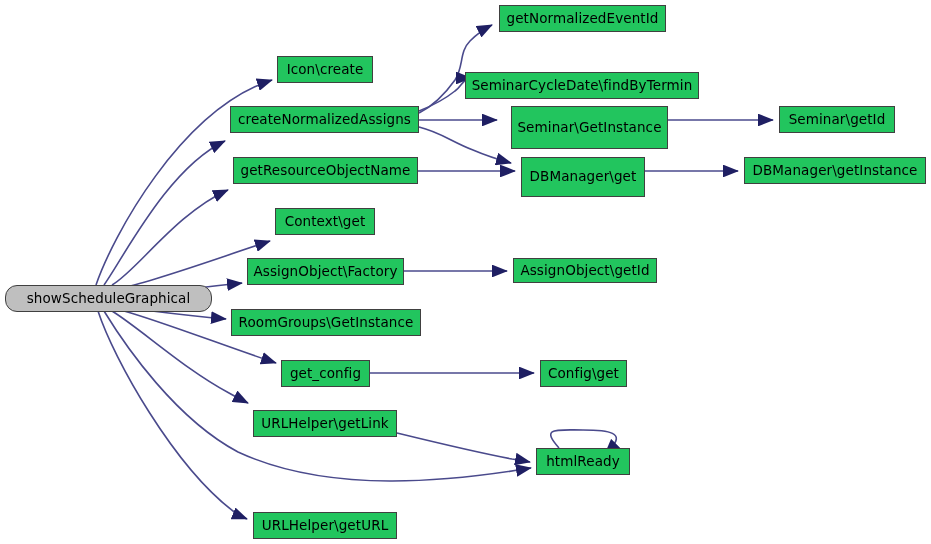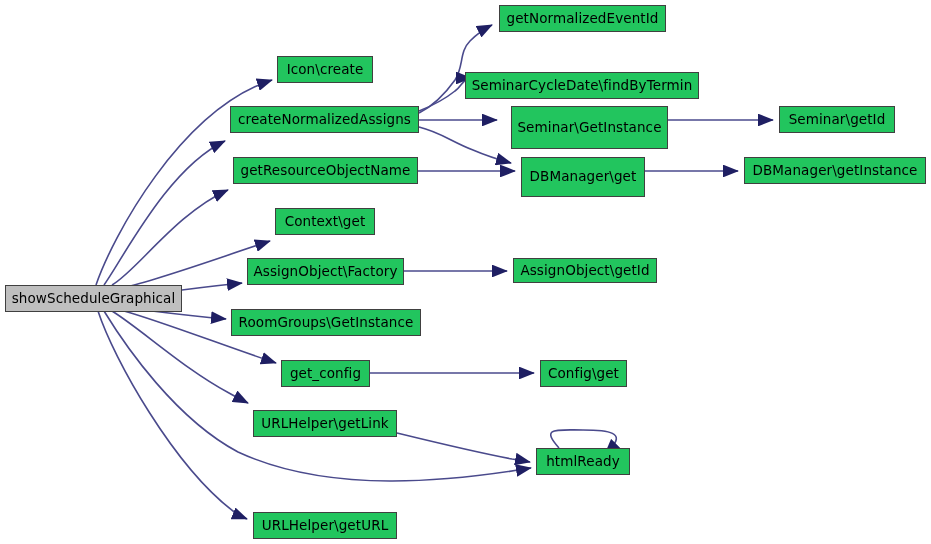--- a/index.html
+++ b/index.html
@@ -76,21 +76,21 @@
       <path d="M 645,171 L 738,171"></path>
       <path d="M 404,271 L 507,271"></path>
       <path d="M 370,373 L 534,373"></path>
 
       <path d="M 397,433 C 438,443 480,453 512,459 C 519,460 525,461 530,462"></path>
 
       <path d="M 559,448 C 540,427 556,430 583,430 C 610,430 625,433 611,448 C 609,450 607,452 605,454"></path>
     </g>
   </svg>
 
-  <div class="node root" style="left:5px;top:285px;width:177px;height:27px;">
+  <div class="node root" style="left:5px;top:285px;width:207px;height:27px;border-radius:12px;">
       <span>showScheduleGraphical</span>
     </div>
   <div class="node" style="left:499px;top:5px;width:167px;height:27px;">
       <span>getNormalizedEventId</span>
     </div>
   <div class="node" style="left:277px;top:56px;width:96px;height:27px;">
       <span>Icon\create</span>
     </div>
   <div class="node" style="left:465px;top:72px;width:234px;height:27px;">
       <span>SeminarCycleDate\findByTermin</span>

